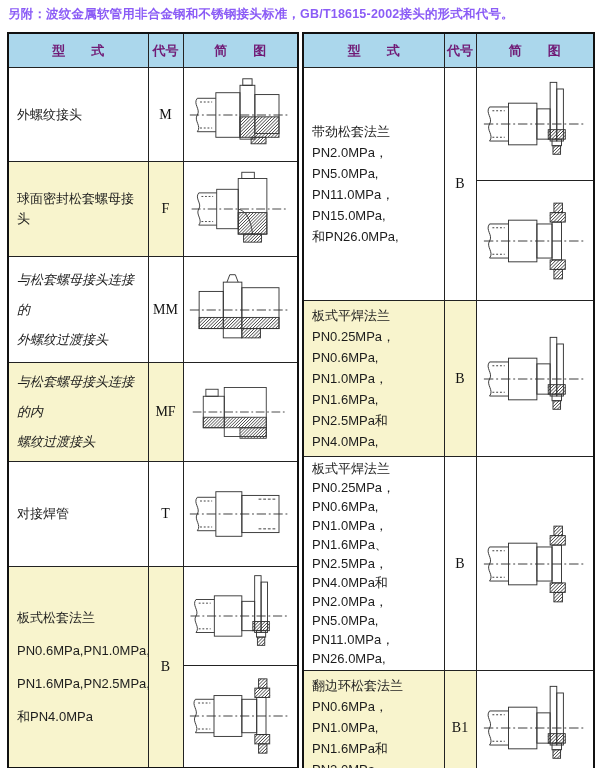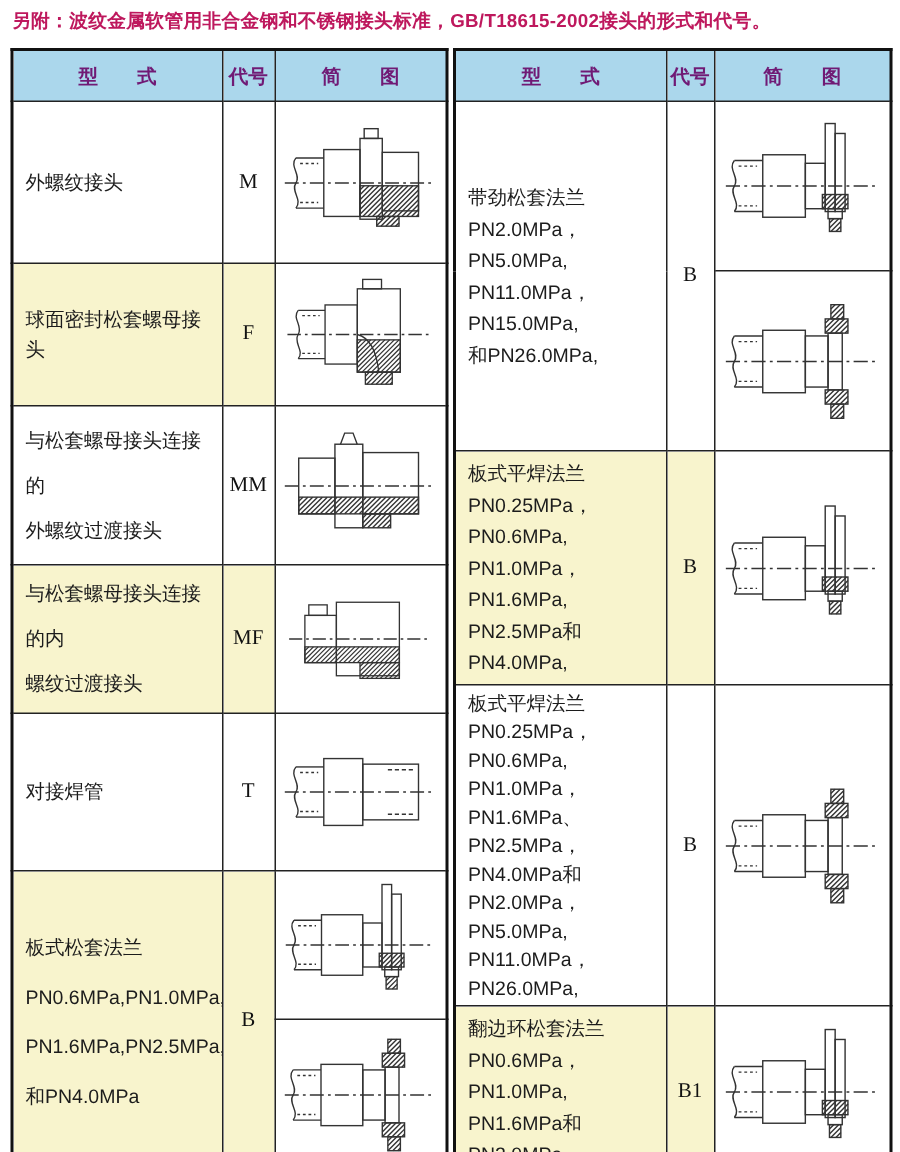--- a/index.html
+++ b/index.html
@@ -2,38 +2,38 @@
 <html><head>
 <meta charset="utf-8">
 <style>
   html,body{margin:0;padding:0;background:#fff;}
   body{
     width:600px;height:768px;position:relative;overflow:hidden;
     font-family:"Liberation Sans","DejaVu Sans",sans-serif;color:#1c1c1c;
   }
   .page-title{
     position:absolute;left:8px;top:6px;width:588px;
-    font-size:12.5px;font-weight:bold;color:#be185d;letter-spacing:.2px;
+    font-size:12.5px;font-weight:bold;color:#8b5cf6;letter-spacing:.2px;
   }
   table.spec{
     position:absolute;top:32px;border-collapse:collapse;table-layout:fixed;
     border:2px solid #111;background:#fff;
   }
   #tbl-left{left:7px;width:290px;}
   #tbl-right{left:302px;width:291px;}
   .spec th,.spec td{border:1px solid #222;padding:0;overflow:hidden;}
   .spec th{
     background:#abd7ec;font-size:13px;font-weight:bold;color:#701a75;
     text-align:center;height:33px;
   }
   td.type{
     font-size:13px;line-height:20px;padding:4px 4px 4px 8px;
     vertical-align:middle;white-space:pre-line;text-align:left;
   }
-  td.lh30{line-height:30px;}
+  td.lh30{line-height:30px;font-style:italic;}
   td.lh33{line-height:33px;}
   td.lh21{line-height:21px;margin-top:36px;}
   td.code{
     font-family:"Liberation Serif","DejaVu Serif",serif;
     font-size:14px;text-align:center;vertical-align:middle;color:#111;
   }
   td.alt{background:#f8f4cd;}
   td.diag{background:#fff;text-align:center;vertical-align:middle;}
   td.diag svg{display:inline-block;vertical-align:middle;}
 </style>
@@ -47,21 +47,21 @@
       <col style="width:140px">
       <col style="width:35px">
       <col style="width:115px">
     </colgroup>
   <tbody>
       <tr>
     <th>型　　式</th>
     <th>代号</th>
     <th>简　　图</th>
   </tr>
-  <tr style="height:108px">
+  <tr style="height:94px">
     <td class="type">外螺纹接头</td>
     <td class="code">M</td>
     <td class="diag">
       <svg width="104" height="90" viewBox="0 0 112 96">
             <line x1="2" y1="48" x2="110" y2="48" stroke="#333333" stroke-width="1" stroke-dasharray="10 3 2 3"></line>
             <path d="M10,30 C5,36 14,42 10,48 C6,54 15,60 10,66" fill="none" stroke="#333333" stroke-width="1"></path>
             <line x1="10" y1="30" x2="30" y2="30" stroke="#333333" stroke-width="1"></line>
             <line x1="10" y1="66" x2="30" y2="66" stroke="#333333" stroke-width="1"></line>
             <line x1="13" y1="34" x2="26" y2="34" stroke="#333333" stroke-width="1" stroke-dasharray="2 2"></line>
             <line x1="13" y1="62" x2="26" y2="62" stroke="#333333" stroke-width="1" stroke-dasharray="2 2"></line>

